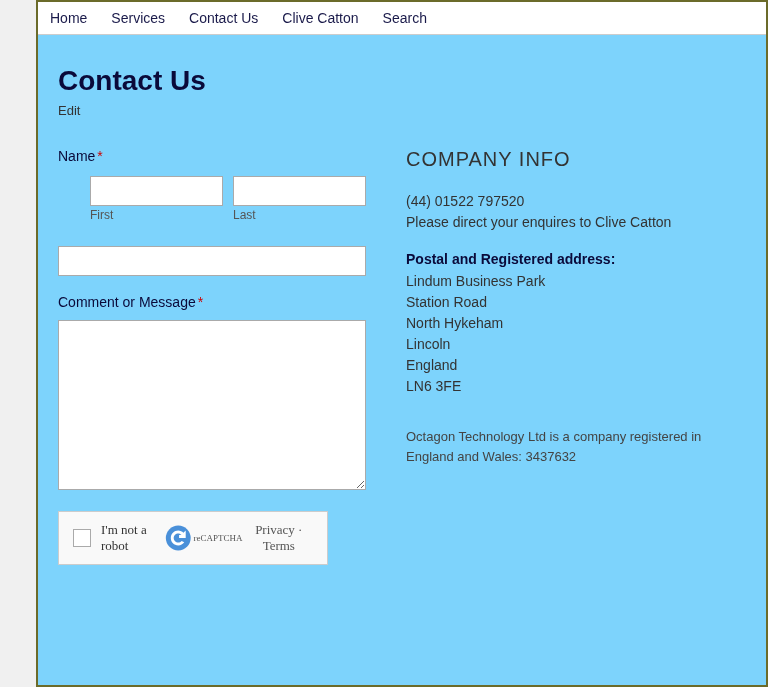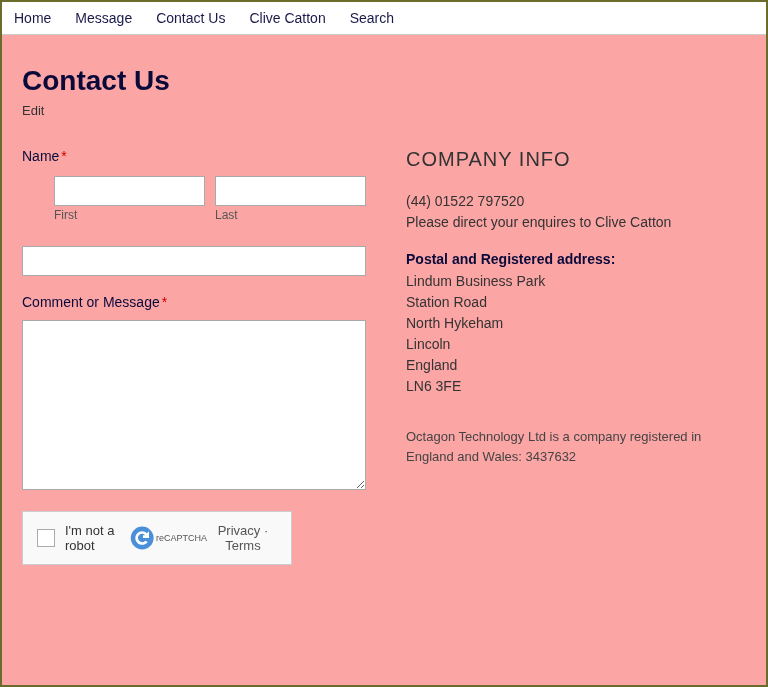--- a/index.html
+++ b/index.html
@@ -14,23 +14,24 @@
       background: #f0f0f0;
       display: flex;
       justify-content: center;
       align-items: center;
       min-height: 100vh;
     }
 
     .page-wrapper {
       width: 768px;
       min-height: 687px;
-      background: #fca5a5;
+      background: #7dd3fc;
       border: 2px solid #6b6b2a;
       position: relative;
+      margin-left: 36px;
     }
 
     
     .nav-bar {
       border-bottom: 1px solid #cccccc;
       padding: 8px 12px;
       display: flex;
       align-items: center;
       gap: 24px;
       background: #ffffff;
@@ -147,20 +148,21 @@
     
     .captcha-box {
       display: flex;
       align-items: center;
       border: 1px solid #cccccc;
       padding: 10px 14px;
       width: 270px;
       justify-content: space-between;
       background: #f9f9f9;
       margin-top: 10px;
+      font-family: Liberation Serif, serif;
     }
 
     .captcha-left {
       display: flex;
       align-items: center;
       gap: 10px;
     }
 
     .captcha-checkbox {
       width: 18px;
@@ -233,21 +235,21 @@
       line-height: 1.5;
     }
   </style>
 </head>
 <body>
 
 <div class="page-wrapper">
 
   <nav class="nav-bar">
     <a class="nav-item">Home</a>
-    <a class="nav-item">Message</a>
+    <a class="nav-item">Services</a>
     <a class="nav-item">Contact Us</a>
     <a class="nav-item">Clive Catton</a>
     <a class="nav-item">Search</a>
   </nav>
 
   <div class="main-content">
 
     <h1 class="page-title">Contact Us</h1>
     <a class="edit-link">Edit</a>
 

